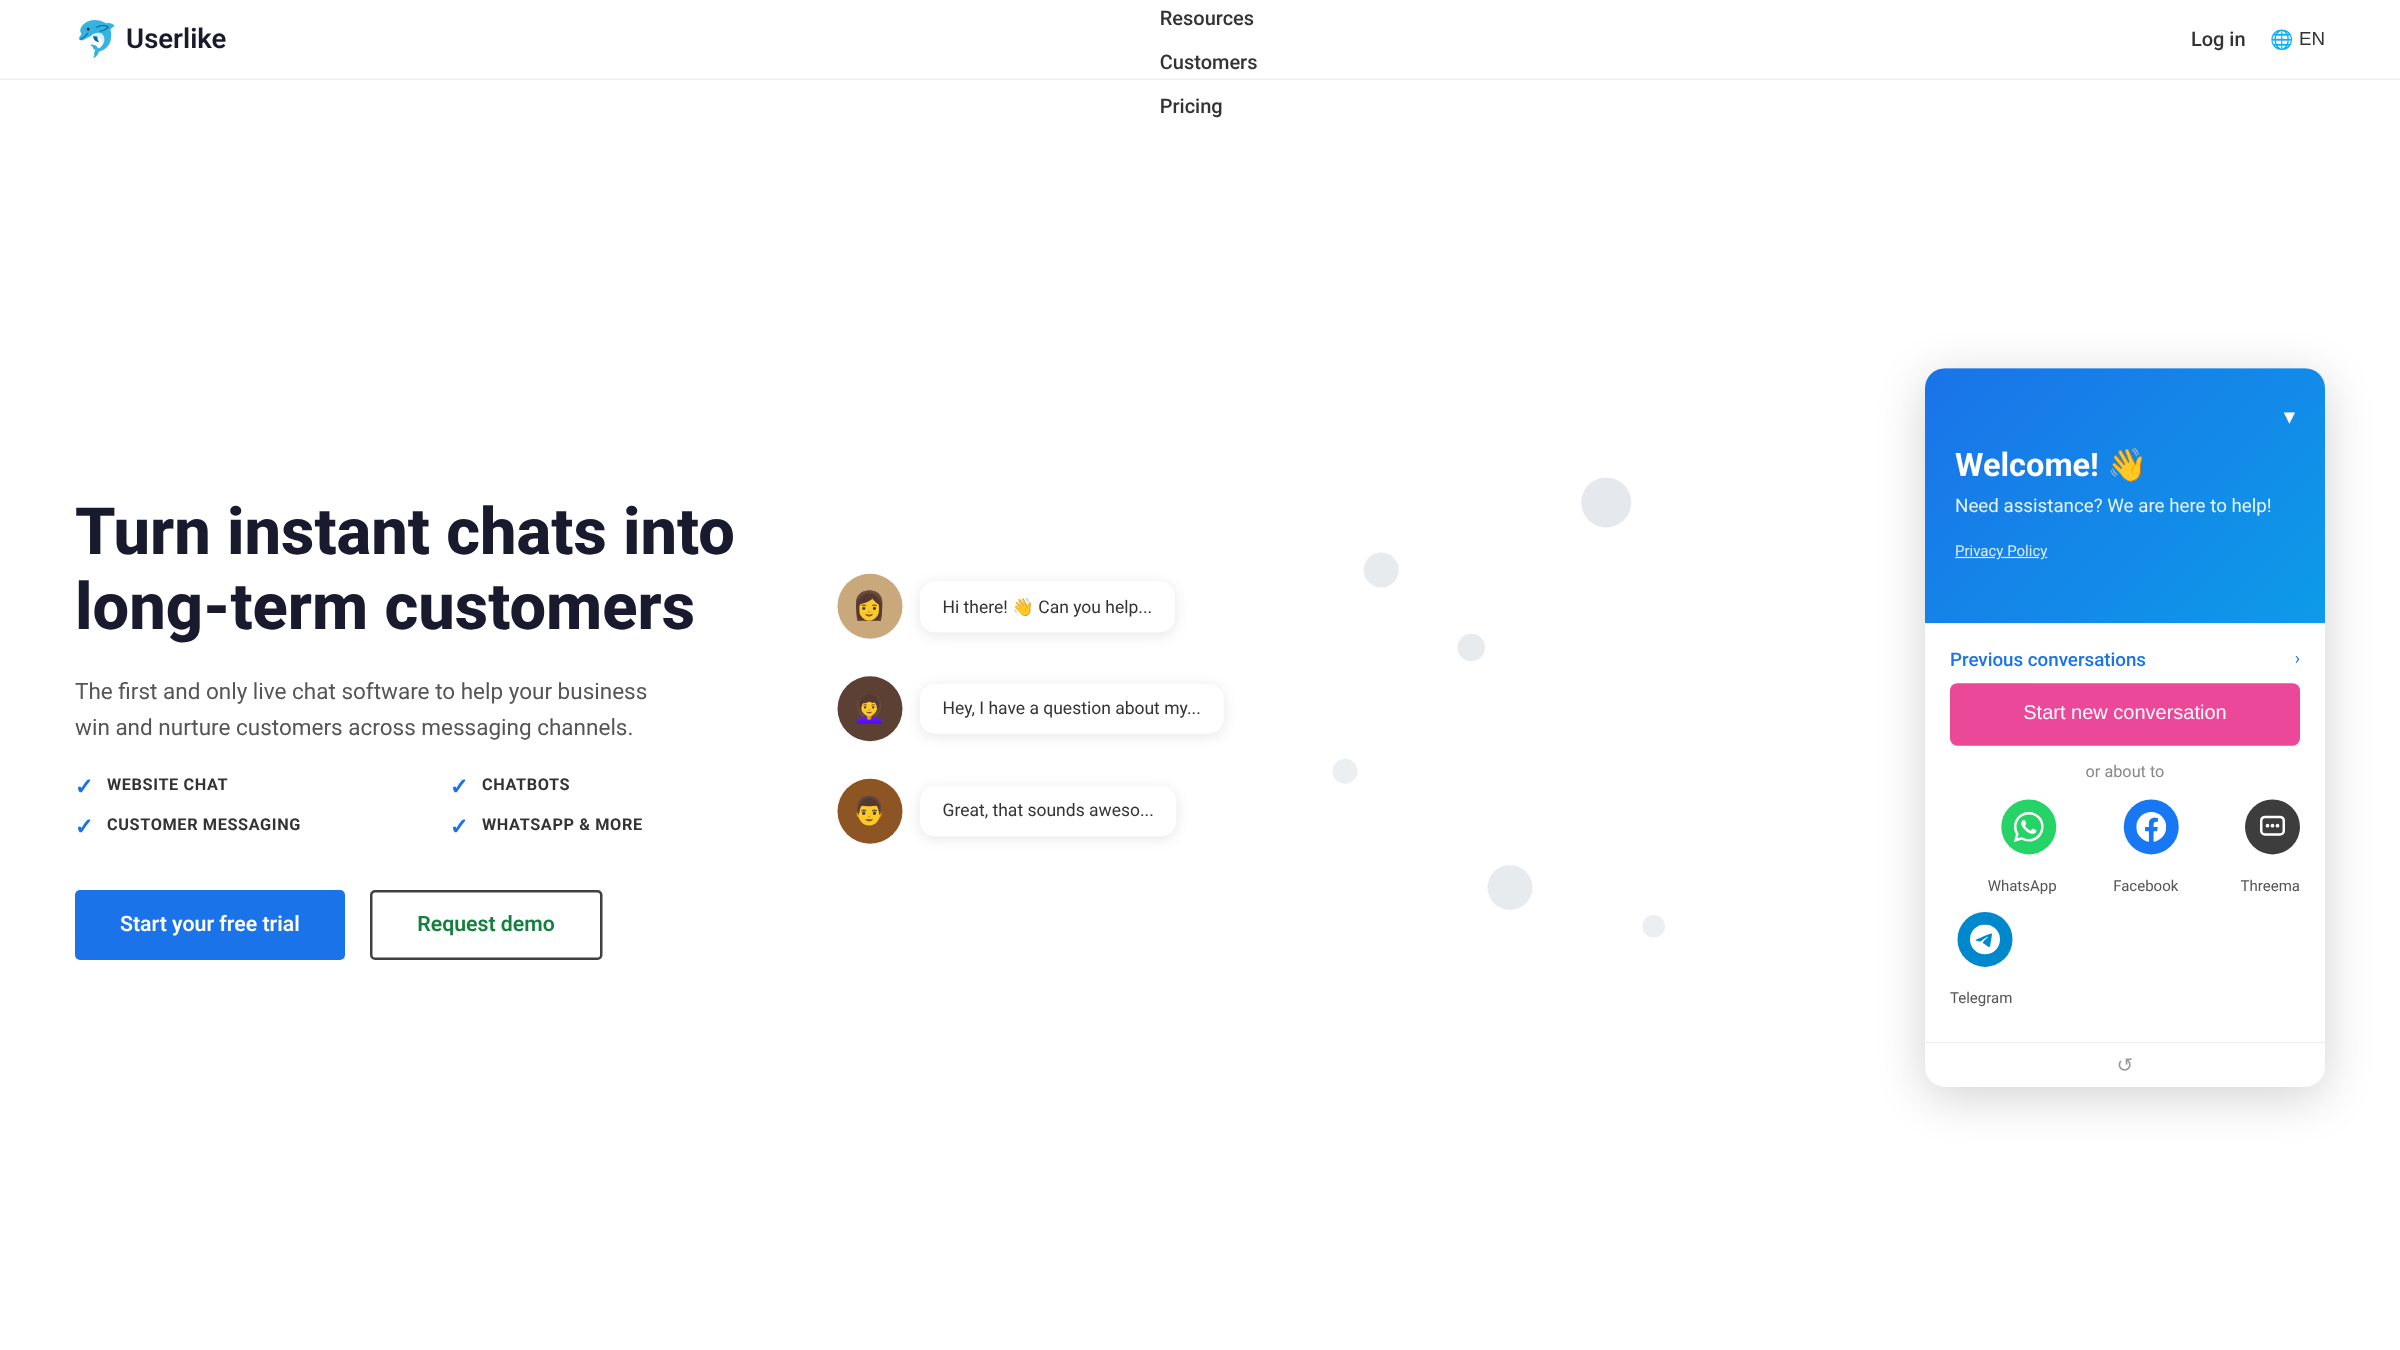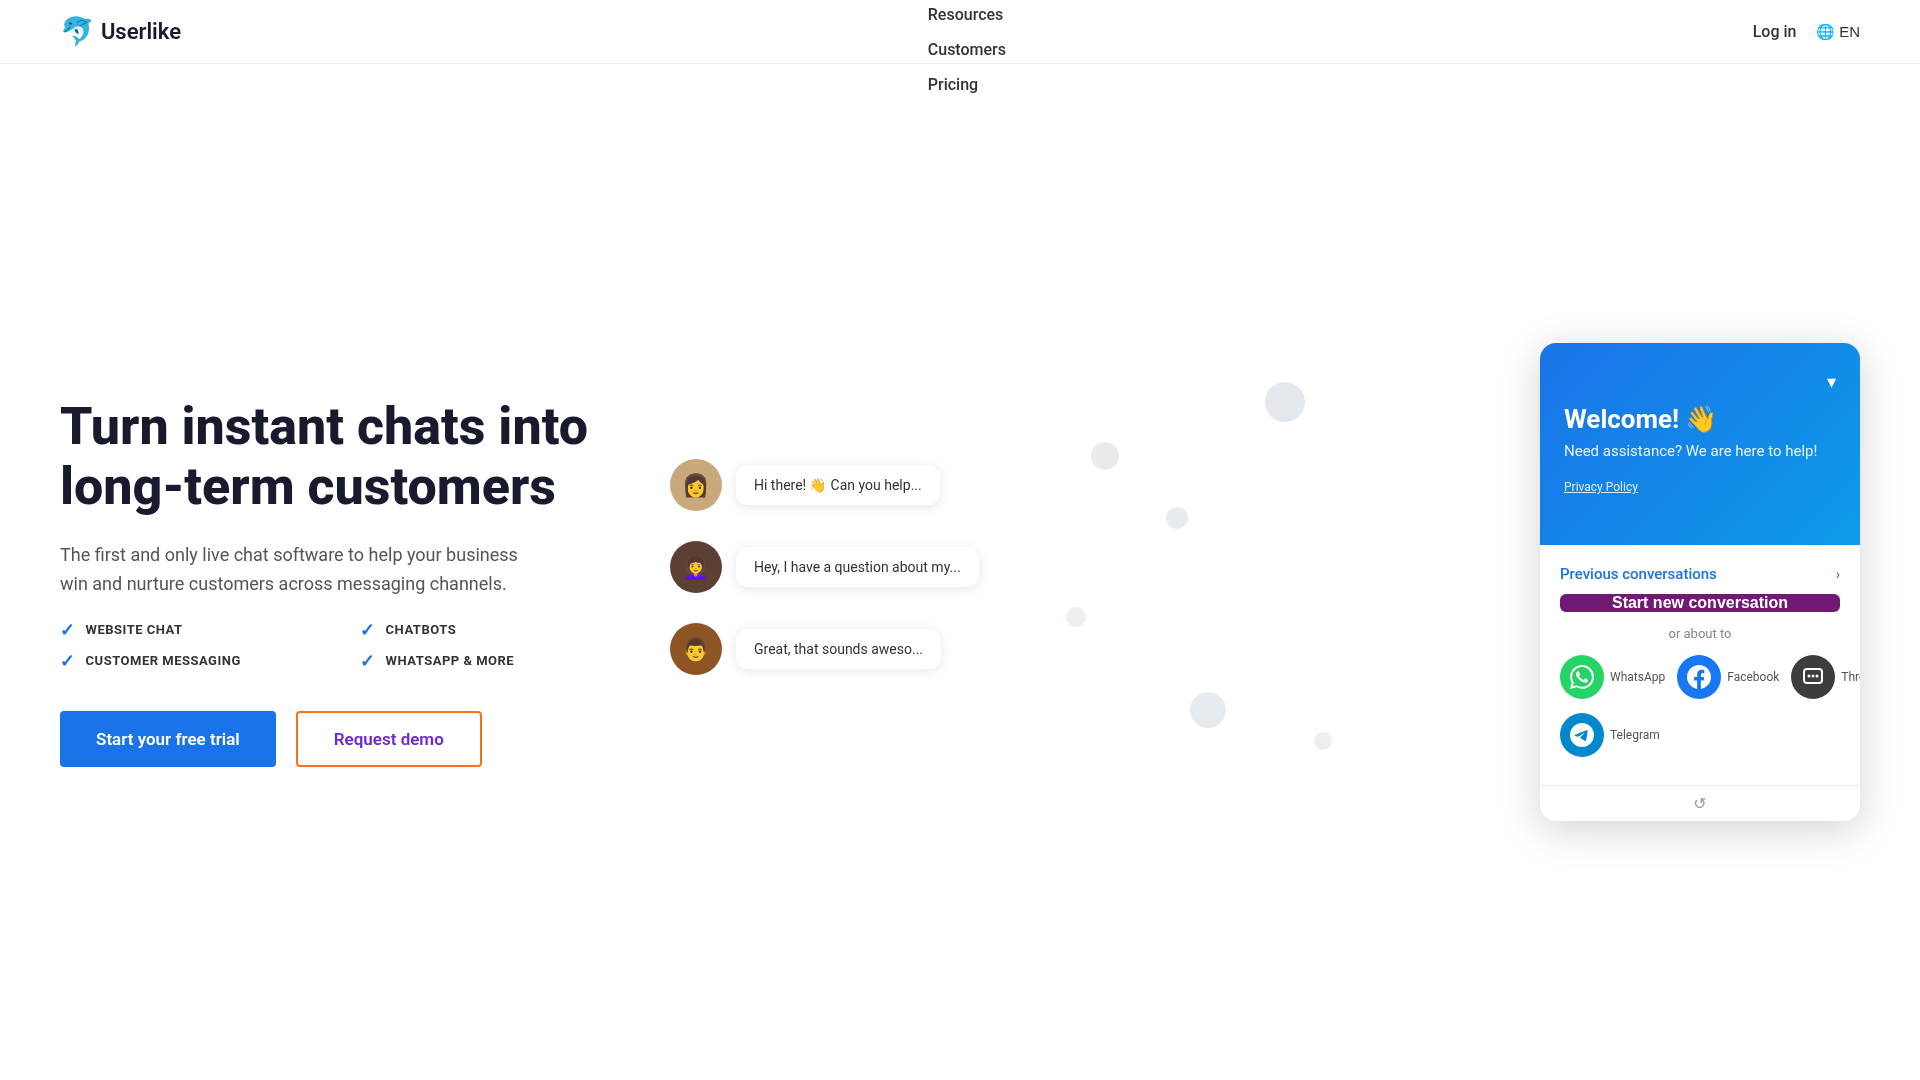--- a/index.html
+++ b/index.html
@@ -32,21 +32,21 @@
     .feature-item { display: flex; align-items: center; gap: 10px; font-size: 13px; font-weight: 700; color: #333; letter-spacing: 0.5px; }
     .check-icon { color: #1a73e8; font-size: 18px; font-weight: 900; }
 
     .cta-buttons { display: flex; gap: 20px; align-items: center; }
     .btn-primary {
       background: #1a73e8; color: #fff; border: none; border-radius: 4px;
       padding: 18px 36px; font-size: 17px; font-weight: 600; cursor: pointer;
       text-decoration: none; display: inline-block;
     }
     .btn-secondary {
-      background: #fff; color: #6d28d9; border: 2px solid #f97316; border-radius: 4px;
+      background: #fff; color: #15803d; border: 2px solid #404040; border-radius: 4px;
       padding: 16px 36px; font-size: 17px; font-weight: 600; cursor: pointer;
       text-decoration: none; display: inline-block;
     }
 
     
     .chat-preview { position: absolute; left: 50px; top: 50%; transform: translateY(-50%); width: 380px; }
     .chat-msg { display: flex; align-items: center; gap: 14px; margin-bottom: 30px; }
     .chat-avatar { width: 52px; height: 52px; border-radius: 50%; background: #ccc; flex-shrink: 0; overflow: hidden; display: flex; align-items: center; justify-content: center; font-size: 22px; }
     .chat-bubble { background: #fff; border-radius: 12px; padding: 12px 18px; font-size: 14px; color: #333; box-shadow: 0 2px 12px rgba(0,0,0,0.1); max-width: 280px; }
 
@@ -68,26 +68,26 @@
     .widget-privacy { font-size: 12px; color: rgba(255,255,255,0.85); text-decoration: underline; cursor: pointer; }
 
     .widget-body { background: #fff; padding: 20px; }
     .widget-prev-conv {
       display: flex; align-items: center; justify-content: space-between;
       margin-bottom: 10px; cursor: pointer;
     }
     .widget-prev-text { color: #1a73e8; font-size: 15px; font-weight: 500; }
     .widget-prev-arrow { color: #1a73e8; font-size: 14px; }
     .widget-start-btn {
-      width: 100%; background: #701a75; color: #fff; border: none; border-radius: 6px;
-      font-size: 16px; font-weight: 700; cursor: pointer; margin-bottom: 14px;
+      width: 100%; background: #ec4899; color: #fff; border: none; border-radius: 6px;
+      padding: 16px; font-size: 16px; font-weight: 400; cursor: pointer; margin-bottom: 14px;
     }
     .widget-or { text-align: center; font-size: 13px; color: #888; margin-bottom: 14px; }
     .widget-channels { display: grid; grid-template-columns: 1fr 1fr 1fr; gap: 12px; margin-bottom: 14px; }
-    .widget-channel { display: flex; flex-direction: row; align-items: center; gap: 6px; cursor: pointer; }
+    .widget-channel { display: flex; flex-direction: column; align-items: flex-end; gap: 18px; cursor: pointer; }
     .channel-icon { width: 44px; height: 44px; border-radius: 50%; display: flex; align-items: center; justify-content: center; font-size: 22px; }
     .channel-label { font-size: 12px; color: #555; }
     .widget-channels-row2 { display: flex; justify-content: flex-start; gap: 12px; margin-bottom: 8px; }
     .widget-footer { display: flex; justify-content: center; padding: 8px; border-top: 1px solid #eee; }
     .widget-footer-icon { color: #999; font-size: 16px; cursor: pointer; }
 
     
     .deco-circle {
       position: absolute; border-radius: 50%; background: rgba(200,210,220,0.4);
       pointer-events: none;

